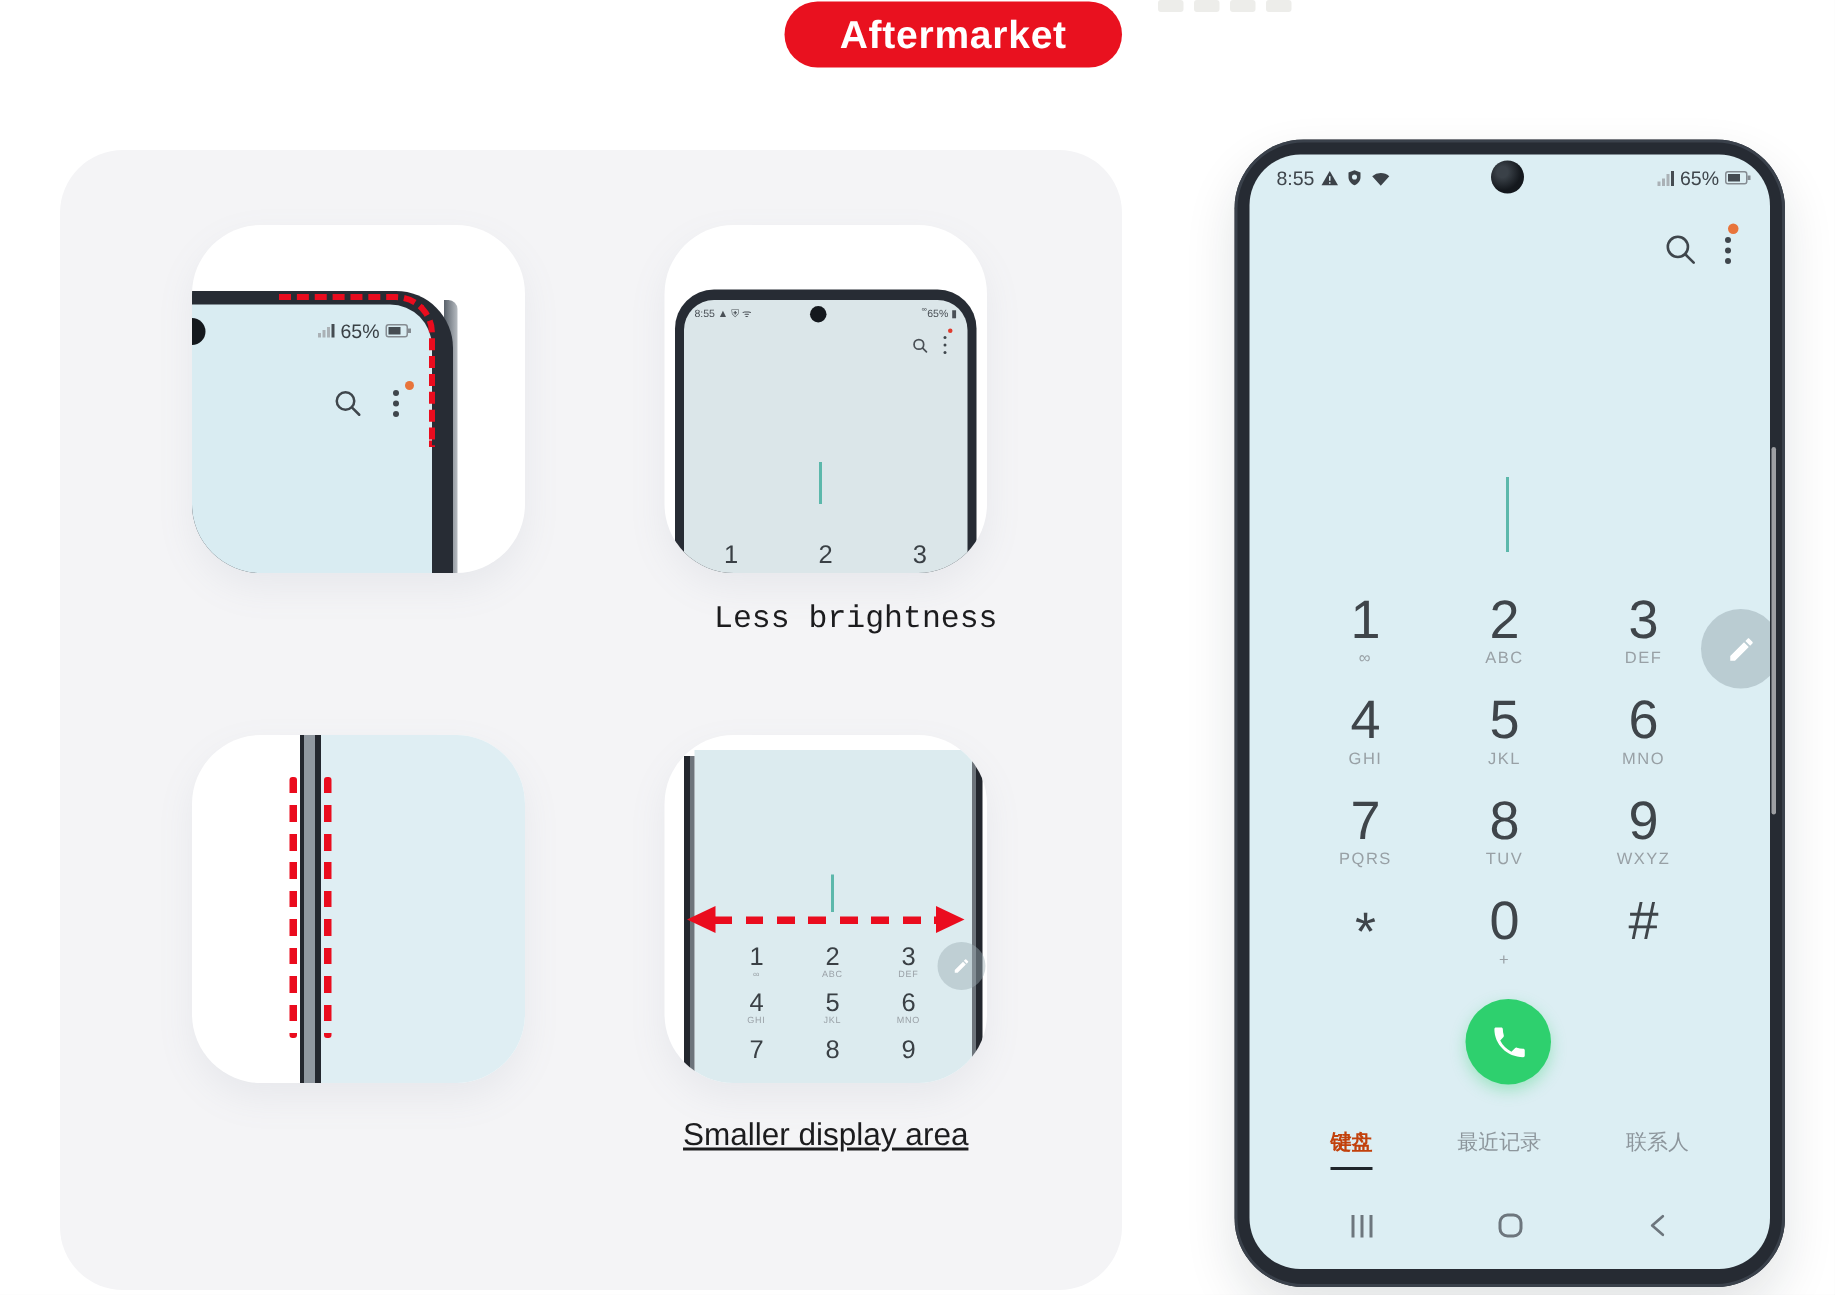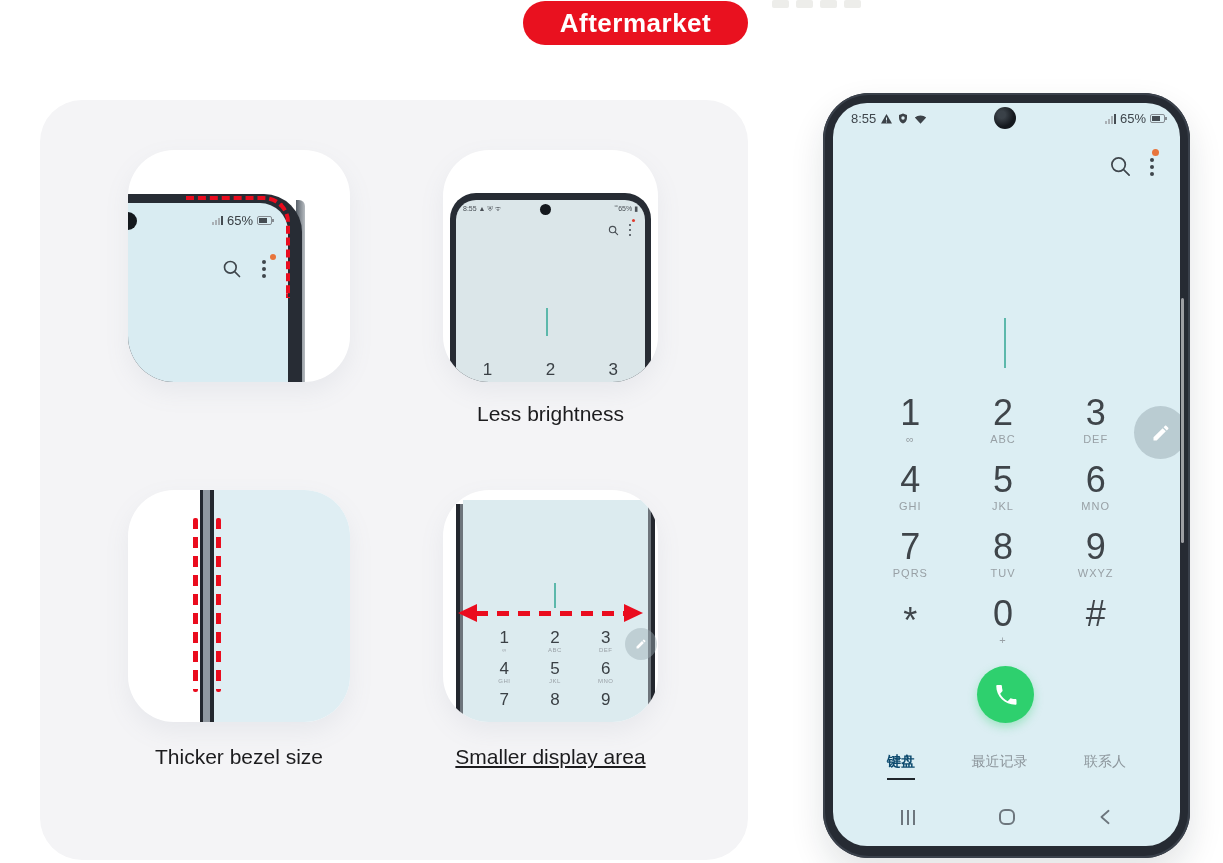--- a/index.html
+++ b/index.html
@@ -19,21 +19,21 @@
            background:#f4f4f6; border-radius:42px; }
   .card { position:absolute; background:#fff; border-radius:46px; overflow:hidden;
           box-shadow:0 10px 24px rgba(130,140,155,.10); }
   #card1 { left:88px;  top:50px;  width:222px; height:232px; }
   #card2 { left:403px; top:50px;  width:215px; height:232px; }
   #card3 { left:88px;  top:390px; width:222px; height:232px; }
   #card4 { left:403px; top:390px; width:215px; height:232px; }
   .caption { position:absolute; color:#1c1c1e; font-size:21px; line-height:33px;
              text-align:center; font-weight:500; }
   #cap1 { left:88px;  top:297px; width:222px; }
-  #cap2 { left:403px; top:297px; width:215px; }
+  #cap2 { left:423px; top:297px; width:215px;font-family:Liberation Mono, monospace; }
   #cap3 { left:88px;  top:640px; width:222px; }
   #cap4 { left:403px; top:640px; width:215px;text-decoration:underline; }
 
   
   .c1-frame { position:absolute; left:0; top:44px; width:174px; height:188px;
               background:#272c34; border-top-right-radius:38px; }
   .c1-edge  { position:absolute; left:168px; top:50px; width:9px; height:182px;
               background:linear-gradient(90deg,#59616a,#b7bcc1);
               border-top-right-radius:6px; }
   .c1-screen{ position:absolute; left:0; top:53px; width:160px; height:179px;
@@ -123,21 +123,21 @@
 
   #p-call { position:absolute; left:144px; top:563px; width:57px; height:57px; border-radius:50%;
             background:#2ed06e; display:flex; align-items:center; justify-content:center;
             box-shadow:0 4px 10px rgba(46,208,110,.35); }
   #p-pencil { position:absolute; left:301px; top:303px; width:53px; height:53px; border-radius:50%;
               background:rgba(151,170,177,.5); display:flex; align-items:center; justify-content:center; }
 
   #p-tabs { position:absolute; left:0; right:0; top:650px; display:flex;
             justify-content:space-between; padding:0 54px; font-size:14px; }
   .tab { color:#8d969c; padding-bottom:7px; }
-  .tab.active { color:#0c4a6e; font-weight:700; border-bottom:2px solid #20262b; }
+  .tab.active { color:#c2410c; font-weight:700; border-bottom:2px solid #20262b; }
 
   #p-nav { position:absolute; left:0; right:0; top:703px; display:flex;
            justify-content:space-between; padding:0 68px; align-items:center; height:22px; }
   .nav-recents { display:flex; gap:4px; }
   .nav-recents i { width:2px; height:15px; background:#6d767d; display:block; }
   .nav-home { width:16px; height:16px; border:2px solid #6d767d; border-radius:6px; }
 
   
   .sig { display:flex; align-items:flex-end; gap:1px; }
   .sig i { width:2px; background:#aab1b6; display:block; }
@@ -278,21 +278,20 @@
         </div>
     </div>
     <div class="c4-pencil">
       <svg width="12" height="12" viewBox="0 0 24 24">
           <path d="M3 17.2V21h3.8L17.8 10 14 6.2 3 17.2zM20.7 7.1c.4-.4.4-1 0-1.4l-2.4-2.4c-.4-.4-1-.4-1.4 0l-1.8 1.8 3.8 3.8 1.8-1.8z" fill="#fff"></path>
         </svg>
     </div>
   </div>
 
   <div class="caption" id="cap2">Less brightness</div>
-  <div class="caption" id="cap3">Thicker bezel size</div>
   <div class="caption" id="cap4">Smaller display area</div>
 </div>
 
 <div id="phone-frame">
   <div id="phone-sliver"></div>
   <div id="phone-screen">
 
     <div id="p-status">
       <span class="st-group">
         <span>8:55</span>

